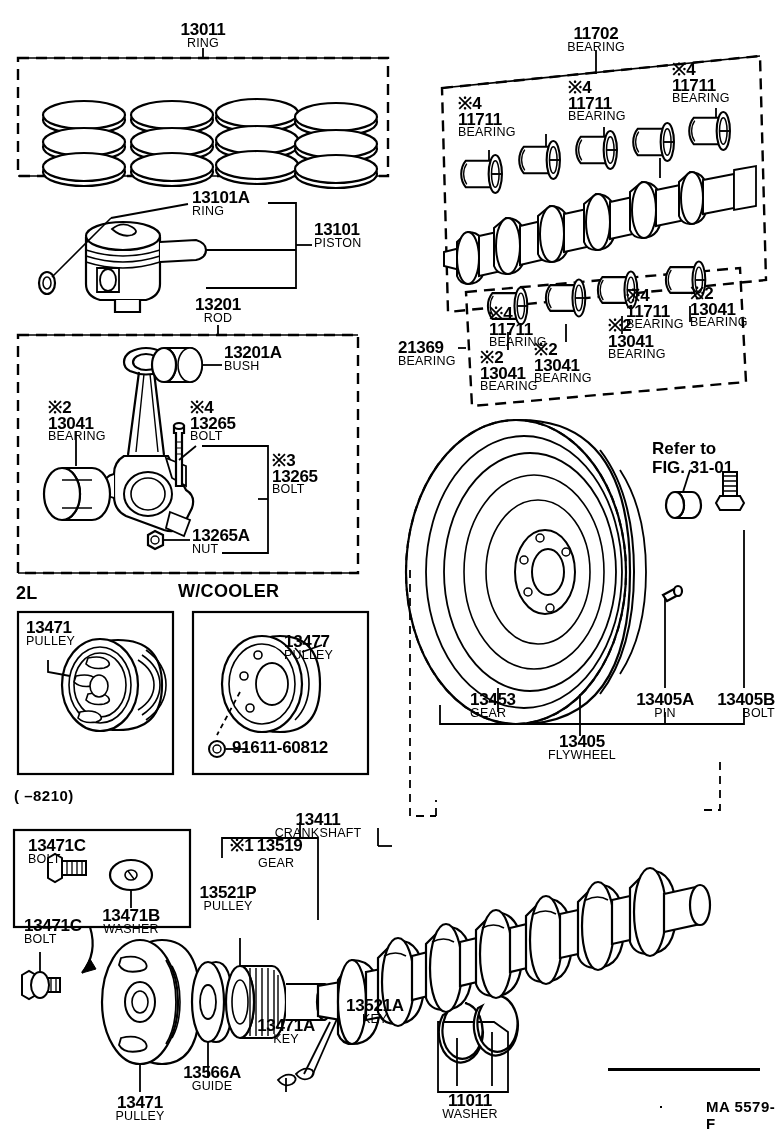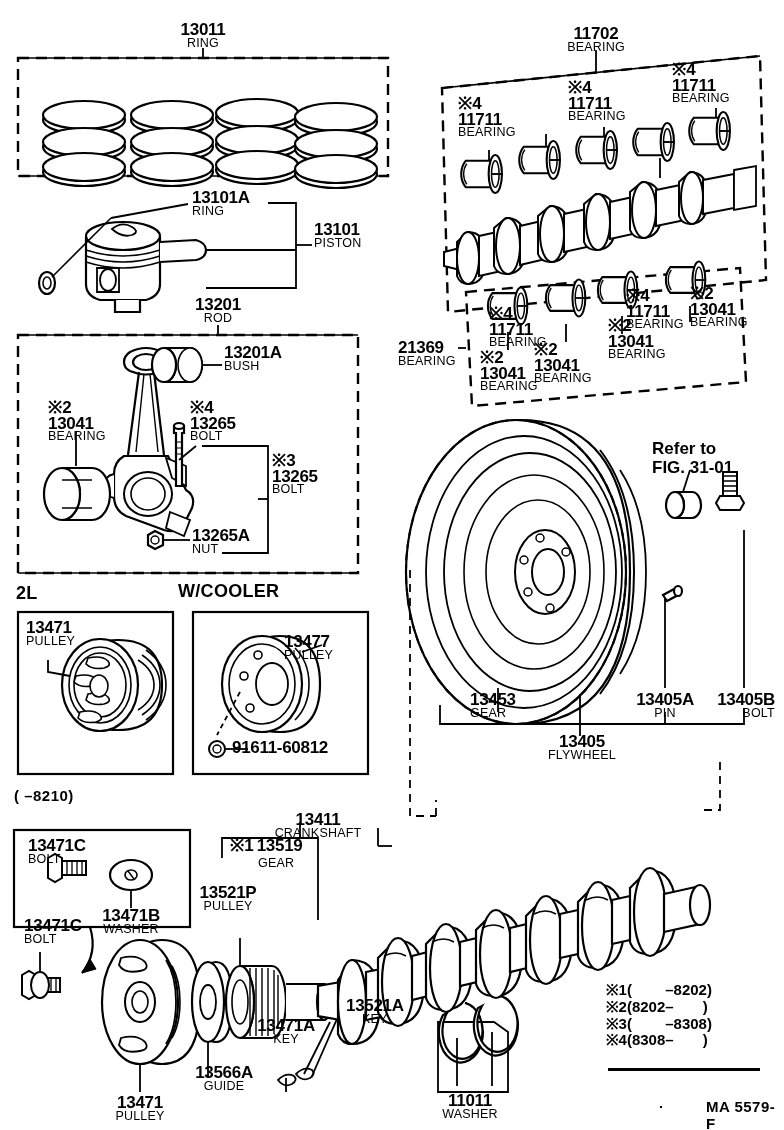--- a/index.html
+++ b/index.html
@@ -501,21 +501,21 @@
   <div class="lbl" style="left:24px;top:918px;">
     <div class="pn">13471C</div>
     <div class="nm">BOLT</div>
   </div>
 
   <div class="lbl ctr" style="left:140px;top:1095px;">
     <div class="pn">13471</div>
     <div class="nm">PULLEY</div>
   </div>
 
-  <div class="lbl ctr" style="left:224px;top:1065px;">
+  <div class="lbl ctr" style="left:212px;top:1065px;">
     <div class="pn">13566A</div>
     <div class="nm">GUIDE</div>
   </div>
 
   <div class="lbl ctr" style="left:228px;top:885px;">
     <div class="pn">13521P</div>
     <div class="nm">PULLEY</div>
   </div>
 
   <div class="grp" style="left:230px;top:833px;">
@@ -618,24 +618,18 @@
   <div class="lbl ctr" style="left:746px;top:692px;text-align:right;">
     <div class="pn">13405B</div>
     <div class="nm">BOLT</div>
   </div>
 
   <div class="lbl ctr" style="left:582px;top:734px;">
     <div class="pn">13405</div>
     <div class="nm">FLYWHEEL</div>
   </div>
 
-  <div class="legend" style="left:606px;top:982px;">
-    <div class="row"><span>※1</span><span>(        –8202)</span></div>
-    <div class="row"><span>※2</span><span>(8202–       )</span></div>
-    <div class="row"><span>※3</span><span>(        –8308)</span></div>
-    <div class="row"><span>※4</span><span>(8308–       )</span></div>
-  </div>
   <div style="position:absolute;left:608px;top:1068px;width:152px;height:3px;background:#000;"></div>
 
   <div class="foot" style="left:706px;top:1098px;">MA 5579-F</div>
   <div class="dot" style="left:660px;top:1106px;"></div>
 
 </div>
 
 </body></html>

